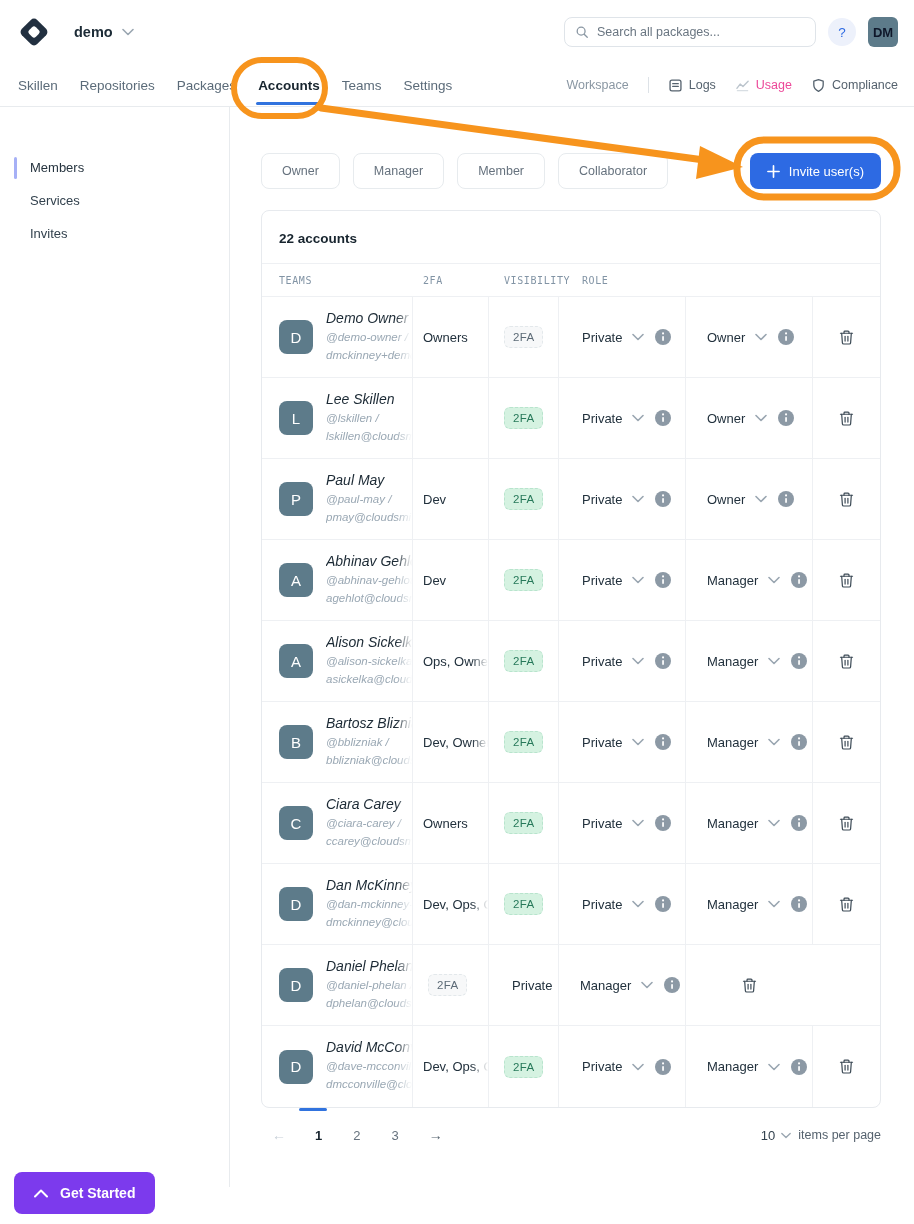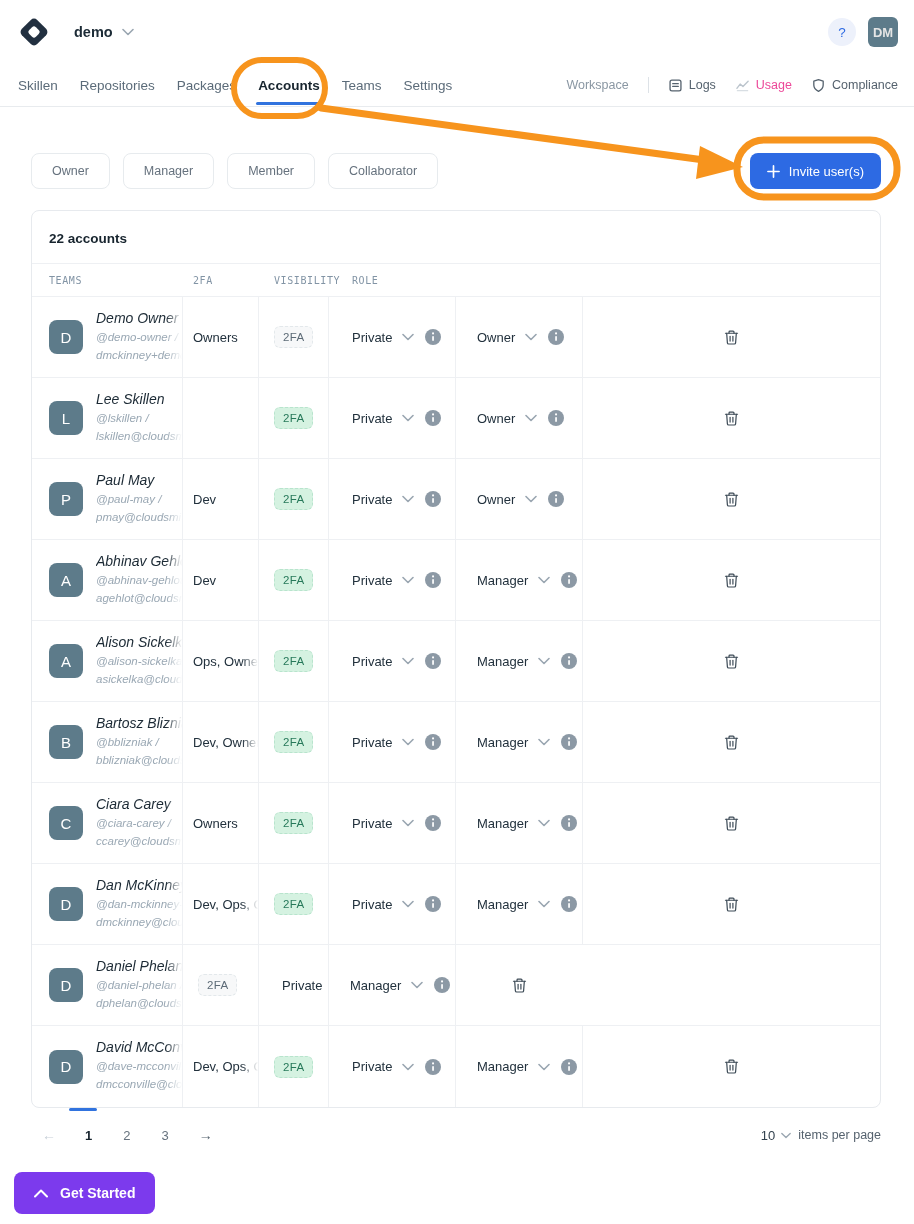--- a/index.html
+++ b/index.html
@@ -14,21 +14,21 @@
   .ws-name { font-size:14.5px; font-weight:700; color:#1c2b36; }
   .spacer { flex:1; }
   .searchbox { width:252px; height:30px; border:1px solid #dfe4e9; border-radius:8px;
     display:flex; align-items:center; gap:8px; padding:0 10px; margin-right:12px; }
   .searchbox input { border:none; outline:none; flex:1; font-size:12.5px; color:#4e5d6a;
     font-family:"Liberation Sans", sans-serif; background:transparent; }
   .searchbox input::placeholder { color:#6a7682; }
   .help-btn { width:28px; height:28px; border-radius:50%; background:#edf1fb; color:#2d6ae3;
     display:flex; align-items:center; justify-content:center; font-size:13.5px; margin-right:12px;
     border:none; cursor:pointer; font-family:"Liberation Sans", sans-serif; }
-  .user-avatar { width:30px; height:30px; border-radius:6px; background:#5d7b8a; color:#e5e5e5;
+  .user-avatar { width:30px; height:30px; border-radius:6px; background:#5d7b8a; color:#0f172a;
     display:flex; align-items:center; justify-content:center; font-size:13px; font-weight:700; cursor:pointer; }
 
   
   .navbar { height:43px; display:flex; align-items:center; padding:0 16px;
     border-bottom:1px solid #e8ebee; }
   .tabs { display:flex; gap:18px; height:100%; align-items:center; }
   .tab { font-size:13.5px; color:#5b6b79; cursor:pointer; position:relative;
     height:100%; display:flex; align-items:center; padding:0 2px; }
   .tab.active { color:#17242e; font-weight:700; }
   .tab.active::after { content:""; position:absolute; left:0; right:0; bottom:1px;
@@ -124,20 +124,27 @@
     <rect x="8" y="8" width="24" height="24" rx="5" transform="rotate(45 20 20)" fill="#223040"></rect>
     <rect x="14.8" y="14.8" width="10.4" height="10.4" rx="3" transform="rotate(45 20 20)" fill="#ffffff"></rect>
   </svg>
   <div class="ws-switch">
     <span class="ws-name">demo</span>
     <svg width="12" height="8" viewBox="0 0 12 8">
       <path d="M1 1.5 L6 6.5 L11 1.5" fill="none" stroke="#9aa6b1" stroke-width="1.6" stroke-linecap="round" stroke-linejoin="round"></path>
     </svg>
   </div>
   <div class="spacer"></div>
+  <div class="searchbox">
+    <svg width="14" height="14" viewBox="0 0 16 16">
+      <circle cx="7" cy="7" r="4.5" fill="none" stroke="#8a97a3" stroke-width="1.5"></circle>
+      <path d="M10.5 10.5 L14 14" stroke="#8a97a3" stroke-width="1.5" stroke-linecap="round"></path>
+    </svg>
+    <input type="text" placeholder="Search all packages..." style="">
+  </div>
   <button class="help-btn">?</button>
   <div class="user-avatar">DM</div>
 </div>
 
 <div class="navbar">
   <div class="tabs" id="tabs">
       <div class="tab ">Skillen</div>
       <div class="tab ">Repositories</div>
       <div class="tab ">Packages</div>
       <div class="tab active">Accounts</div>
@@ -164,20 +171,25 @@
     <span class="nav-link">
       <svg width="15" height="15" viewBox="0 0 16 16">
         <path d="M8 1.8 L13 3.4 V7.5 C13 10.6 11 12.8 8 14.2 C5 12.8 3 10.6 3 7.5 V3.4 Z" fill="none" stroke="#55626e" stroke-width="1.4" stroke-linejoin="round"></path>
       </svg>
       <span>Compliance</span>
     </span>
   </div>
 </div>
 
 <div class="main">
+  <div class="sidebar" id="side">
+      <div class="side-item active">Members</div>
+      <div class="side-item ">Services</div>
+      <div class="side-item ">Invites</div>
+    </div>
 
   <div class="content">
     <div class="toolbar">
       <span id="filters" style="display:flex;gap:13px;">
           <button class="filter-btn">Owner</button>
           <button class="filter-btn">Manager</button>
           <button class="filter-btn">Member</button>
           <button class="filter-btn">Collaborator</button>
         </span>
       <button class="invite-btn">

